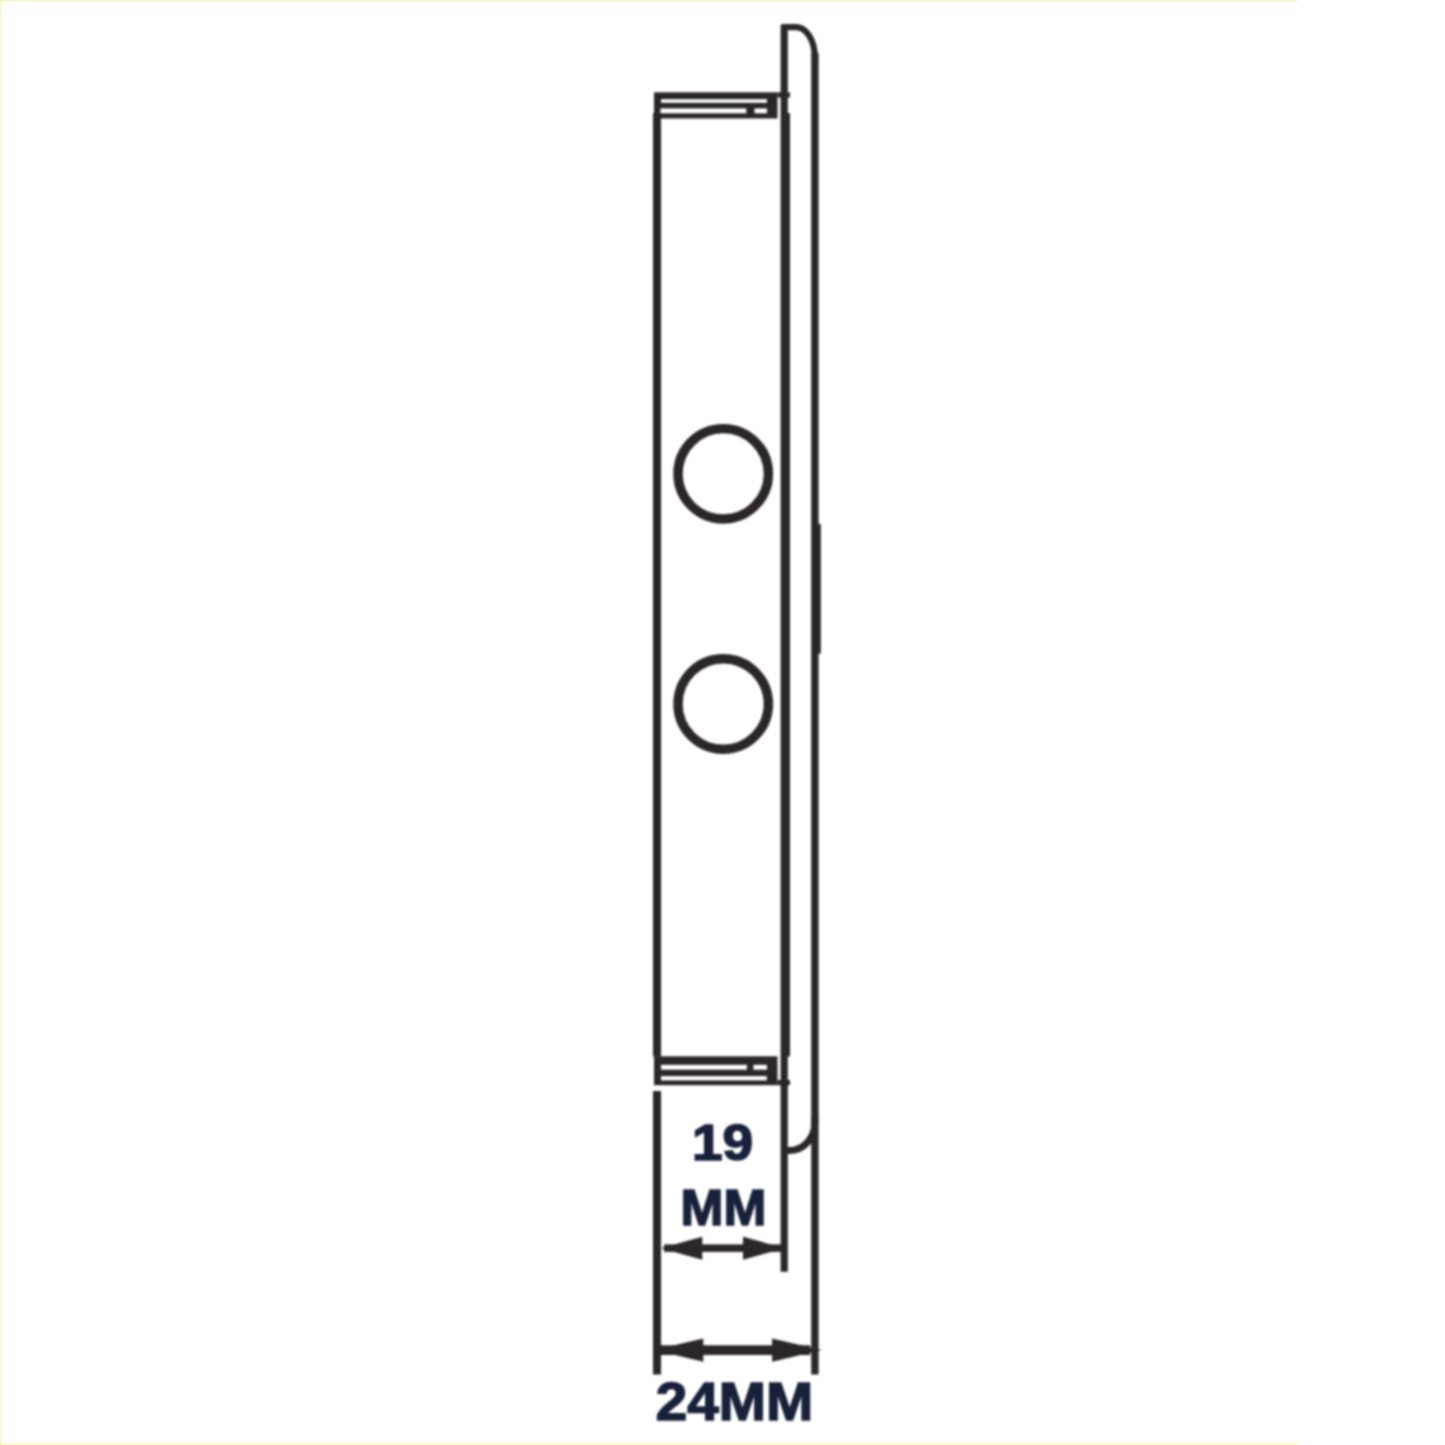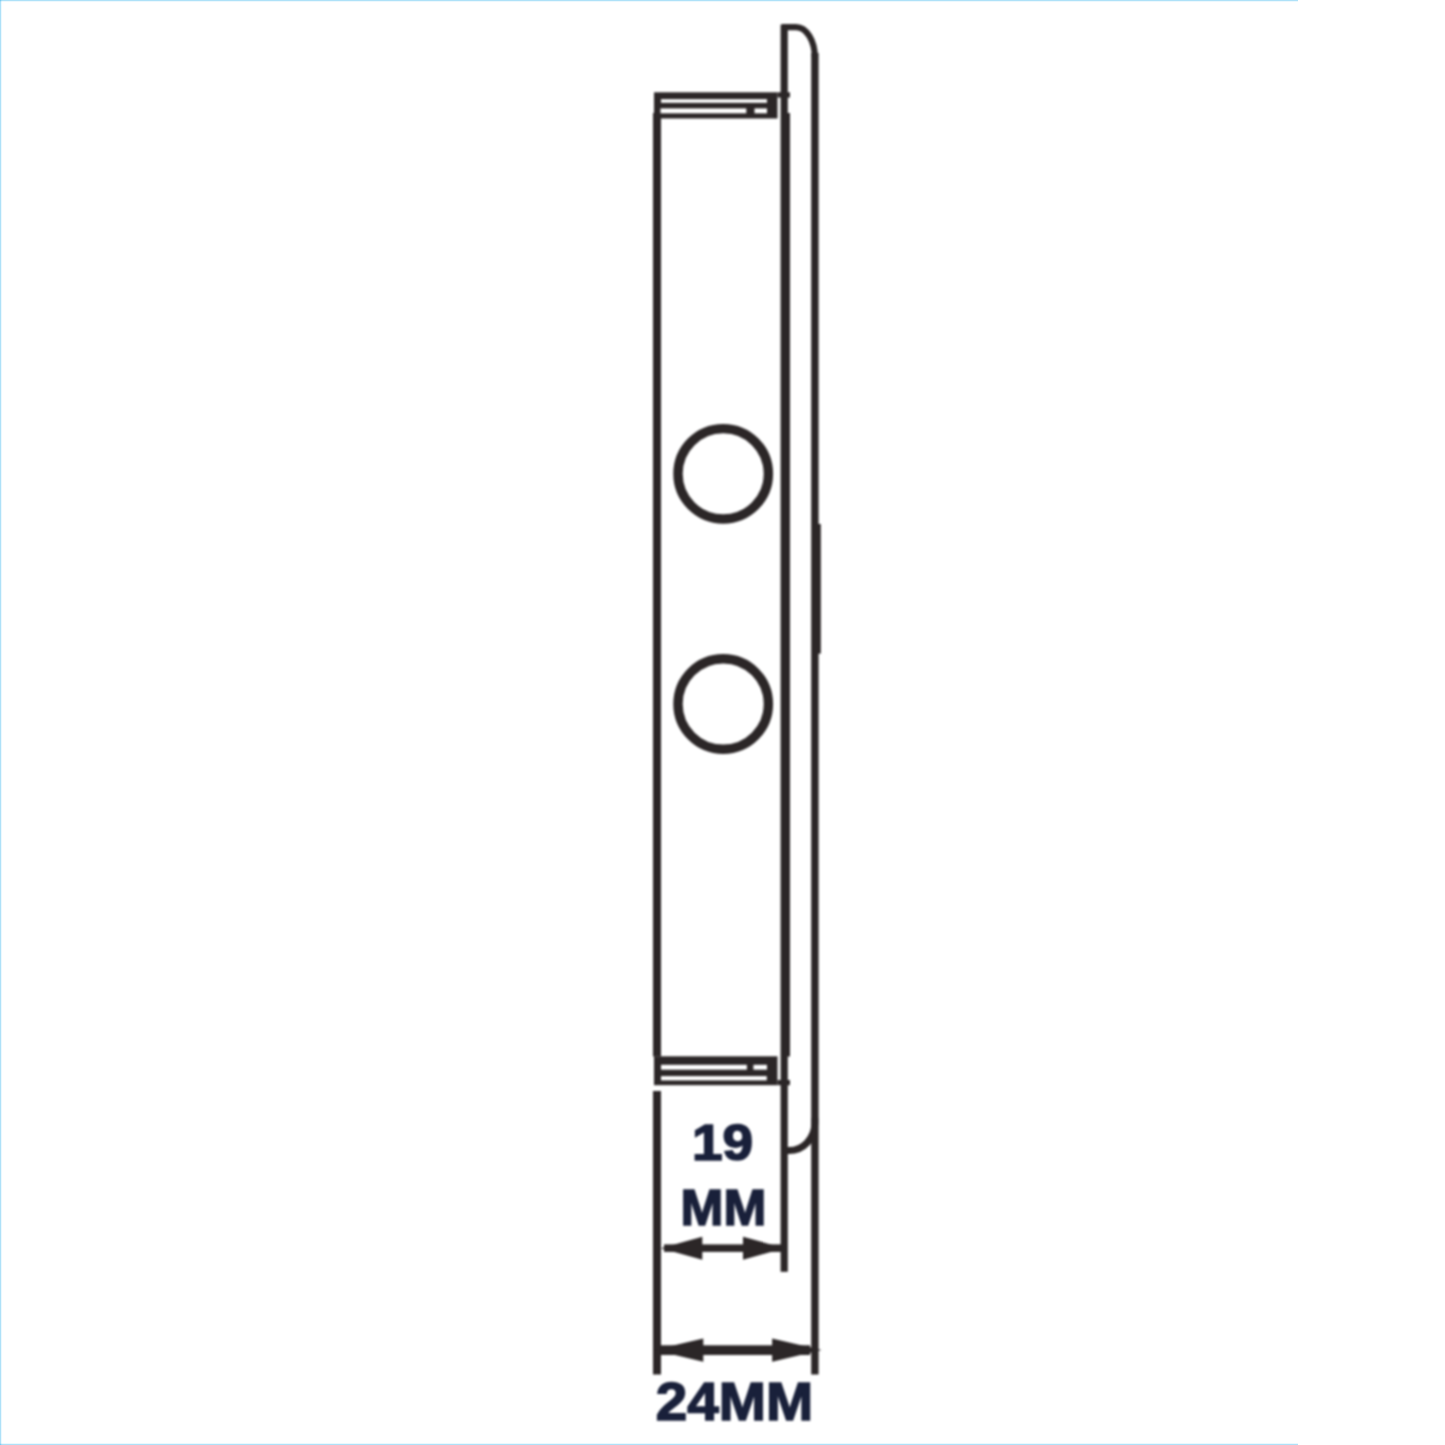--- a/index.html
+++ b/index.html
@@ -1,16 +1,16 @@
 <!DOCTYPE html>
 <html><head>
 <meta charset="utf-8">
 <style>
   html,body{margin:0;padding:0;background:#ffffff;}
-  #stage{position:relative;width:1298px;height:1445px;background:#0ea5e9;overflow:hidden;}
+  #stage{position:relative;width:1298px;height:1445px;background:#fde047;overflow:hidden;}
   svg{position:absolute;left:0;top:0;}
   text{font-family:"Liberation Sans", sans-serif;font-weight:bold;fill:#19203a;}
 </style>
 </head>
 <body>
 <div id="stage">
 <svg width="1445" height="1445" viewBox="0 0 1445 1445" style="filter:blur(0.85px)">
   <rect x="0" y="0" width="1445" height="1445" fill="#ffffff"></rect>
   <g fill="#2b2627" stroke="none">
 

